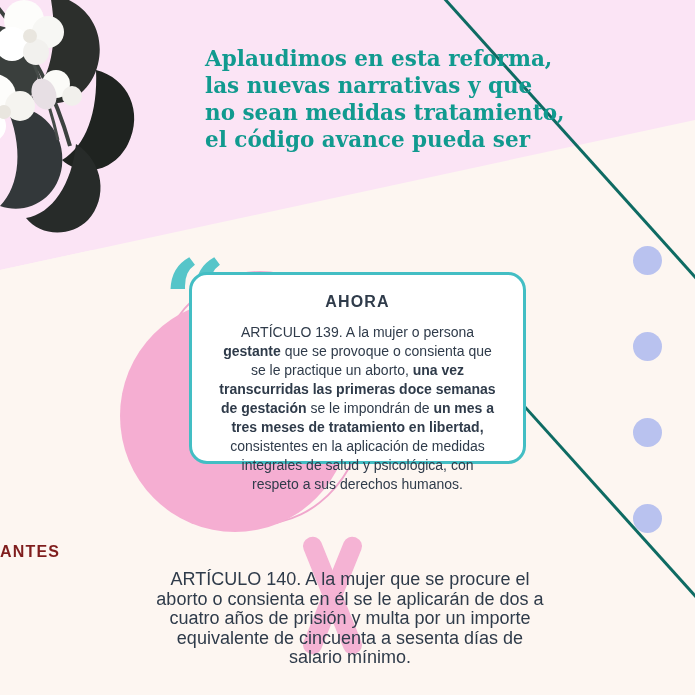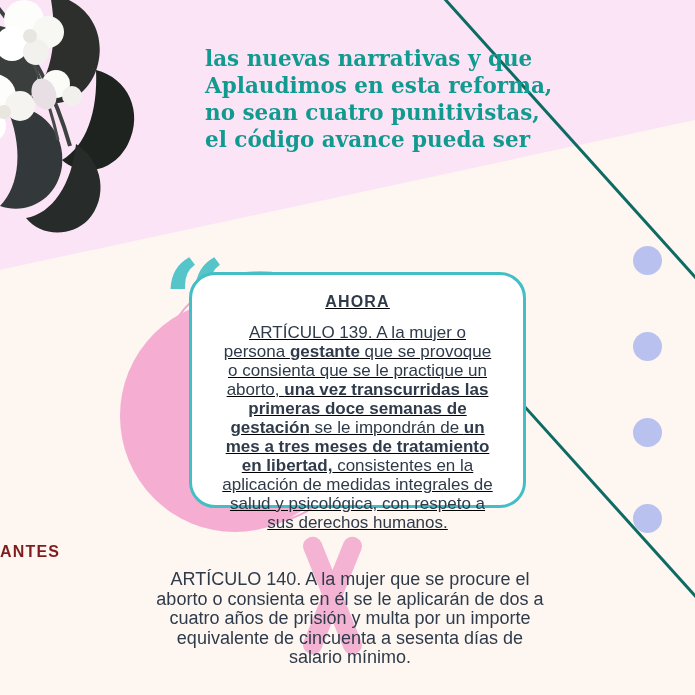--- a/index.html
+++ b/index.html
@@ -152,39 +152,38 @@
     font-weight: bold;
     letter-spacing: -4px;
   }
 
   
   .card {
     position: absolute;
     left: 189px;
     top: 272px;
     width: 337px;
-    height: 236px;
+    height: 192px;
     background: #ffffff;
     border: 3px solid #43bec4;
-    border-radius: 26px;
+    border-radius: 18px;
     box-sizing: border-box;
     padding: 18px 26px 16px 26px;
-    text-decoration: underline;
   }
   .card-title {
     text-align: center;
     font-weight: bold;
     font-size: 16px;
     letter-spacing: 1.2px;
     color: #2f3b4a;
     margin-bottom: 12px;
   }
   .card-body {
     text-align: center;
-    font-size: 17px;
+    font-size: 14px;
     line-height: 19px;
     color: #2f3b4a;
   }
   .card-body b { font-weight: bold; }
 
   
   .antes-title {
     position: absolute;
     left: 0;
     top: 543px;
@@ -254,23 +253,23 @@
         <circle cx="78" cy="98" r="14" fill="#fbfbf8"></circle>
         <circle cx="94" cy="110" r="10" fill="#f1f0ec"></circle>
       </g>
       <g>
         <ellipse cx="66" cy="108" rx="12" ry="16" fill="#e7dfe4" transform="rotate(-20 66 108)"></ellipse>
       </g>
     </g>
   </svg>
 
   <div class="headline">
+    <div>Aplaudimos en esta reforma,</div>
     <div>las nuevas narrativas y que</div>
-    <div>Aplaudimos en esta reforma,</div>
-    <div>no sean cuatro punitivistas,</div>
+    <div>no sean medidas tratamiento,</div>
     <div>el código avance pueda ser</div>
   </div>
 
   <div class="quote-mark">“</div>
 
   <div class="card">
     <div class="card-title">AHORA</div>
     <div class="card-body" id="now-paragraph"><span>ARTÍCULO 139. A la mujer o persona </span><b>gestante</b><span> que se provoque o consienta que se le practique un aborto, </span><b>una vez transcurridas las primeras doce semanas de gestación</b><span> se le impondrán de </span><b>un mes a tres meses de tratamiento en libertad,</b><span> consistentes en la aplicación de medidas integrales de salud y psicológica, con respeto a sus derechos humanos.</span></div>
   </div>
 

